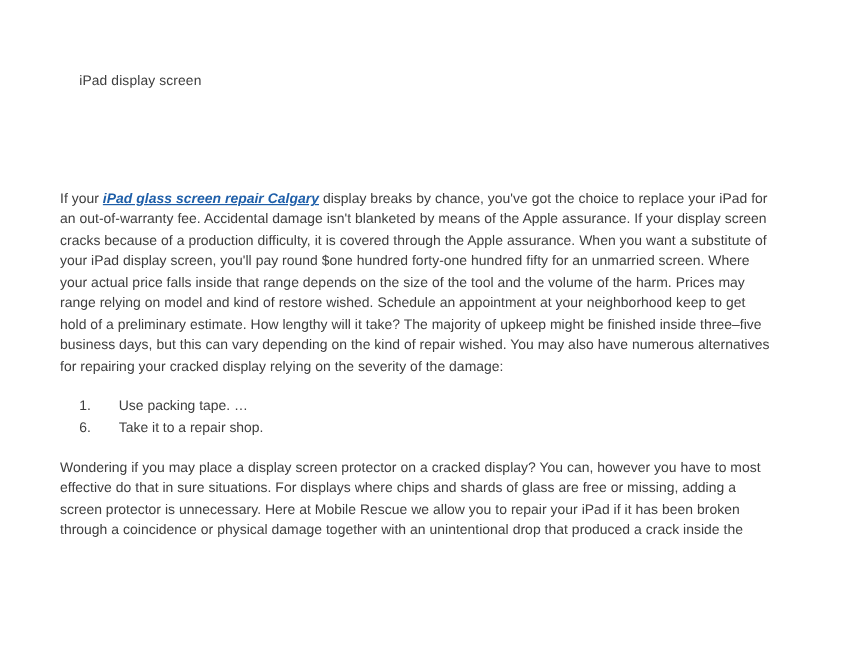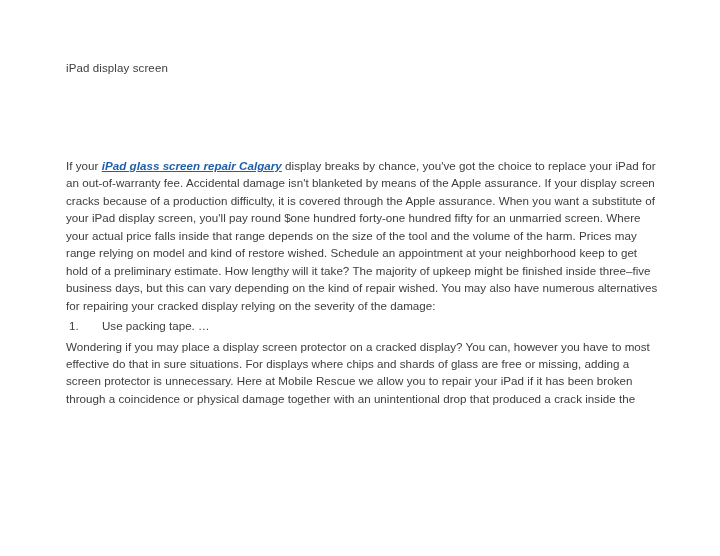--- a/index.html
+++ b/index.html
@@ -33,21 +33,21 @@
   #title-text {
     font-size: 11.5px;
     line-height: 15px;
     color: #3d3d3d;
     letter-spacing: 0.01em;
   }
 
   
   #body-block {
     position: absolute;
-    left: 66px;
+    left: 50px;
     top: 157px;
     width: 592px;
   }
 
   .para {
     font-size: 11.6px;
     line-height: 17.45px;
     color: #3d3d3d;
     text-align: left;
     margin: 0;
@@ -59,21 +59,21 @@
     color: #1f5fa9;
     font-weight: bold;
     font-style: italic;
     text-decoration: underline;
     cursor: pointer;
   }
 
   
   #numbered-list {
     list-style: none;
-    margin: 3px;
+    margin: 16px;
     padding: 0;
   }
   .list-item {
     font-size: 11.6px;
     line-height: 17.45px;
     color: #3d3d3d;
     display: block;
     white-space: nowrap;
   }
   .list-marker {
@@ -94,19 +94,20 @@
   <div id="title-block">
     <div id="title-text">iPad display screen</div>
   </div>
 
   <div id="body-block">
 
     <p class="para"><span>If your </span><span class="inline-link">iPad glass screen repair Calgary</span><span> display breaks by chance, you've got the choice to replace your iPad for an out-of-warranty fee. Accidental damage isn't blanketed by means of the Apple assurance. If your display screen cracks because of a production difficulty, it is covered through the Apple assurance. When you want a substitute of your iPad display screen, you'll pay round $one hundred forty-one hundred fifty for an unmarried screen. Where your actual price falls inside that range depends on the size of the tool and the volume of the harm. Prices may range relying on model and kind of restore wished. Schedule an appointment at your neighborhood keep to get hold of a preliminary estimate. How lengthy will it take? The majority of upkeep might be finished inside three–five business days, but this can vary depending on the kind of repair wished. You may also have numerous alternatives for repairing your cracked display relying on the severity of the damage:</span></p>
 
     <ol id="numbered-list">
       <li class="list-item"><span class="list-marker">1.</span><span class="list-label">Use packing tape. …</span></li>
+      <li class="list-item"><span class="list-marker">6.</span><span class="list-label">Take it to a repair shop.</span></li>
     </ol>
 
     <p class="para">Wondering if you may place a display screen protector on a cracked display? You can, however you have to most effective do that in sure situations. For displays where chips and shards of glass are free or missing, adding a screen protector is unnecessary. Here at Mobile Rescue we allow you to repair your iPad if it has been broken through a coincidence or physical damage together with an unintentional drop that produced a crack inside the</p>
 
   </div>
 
 </div>
 
 </body></html>

